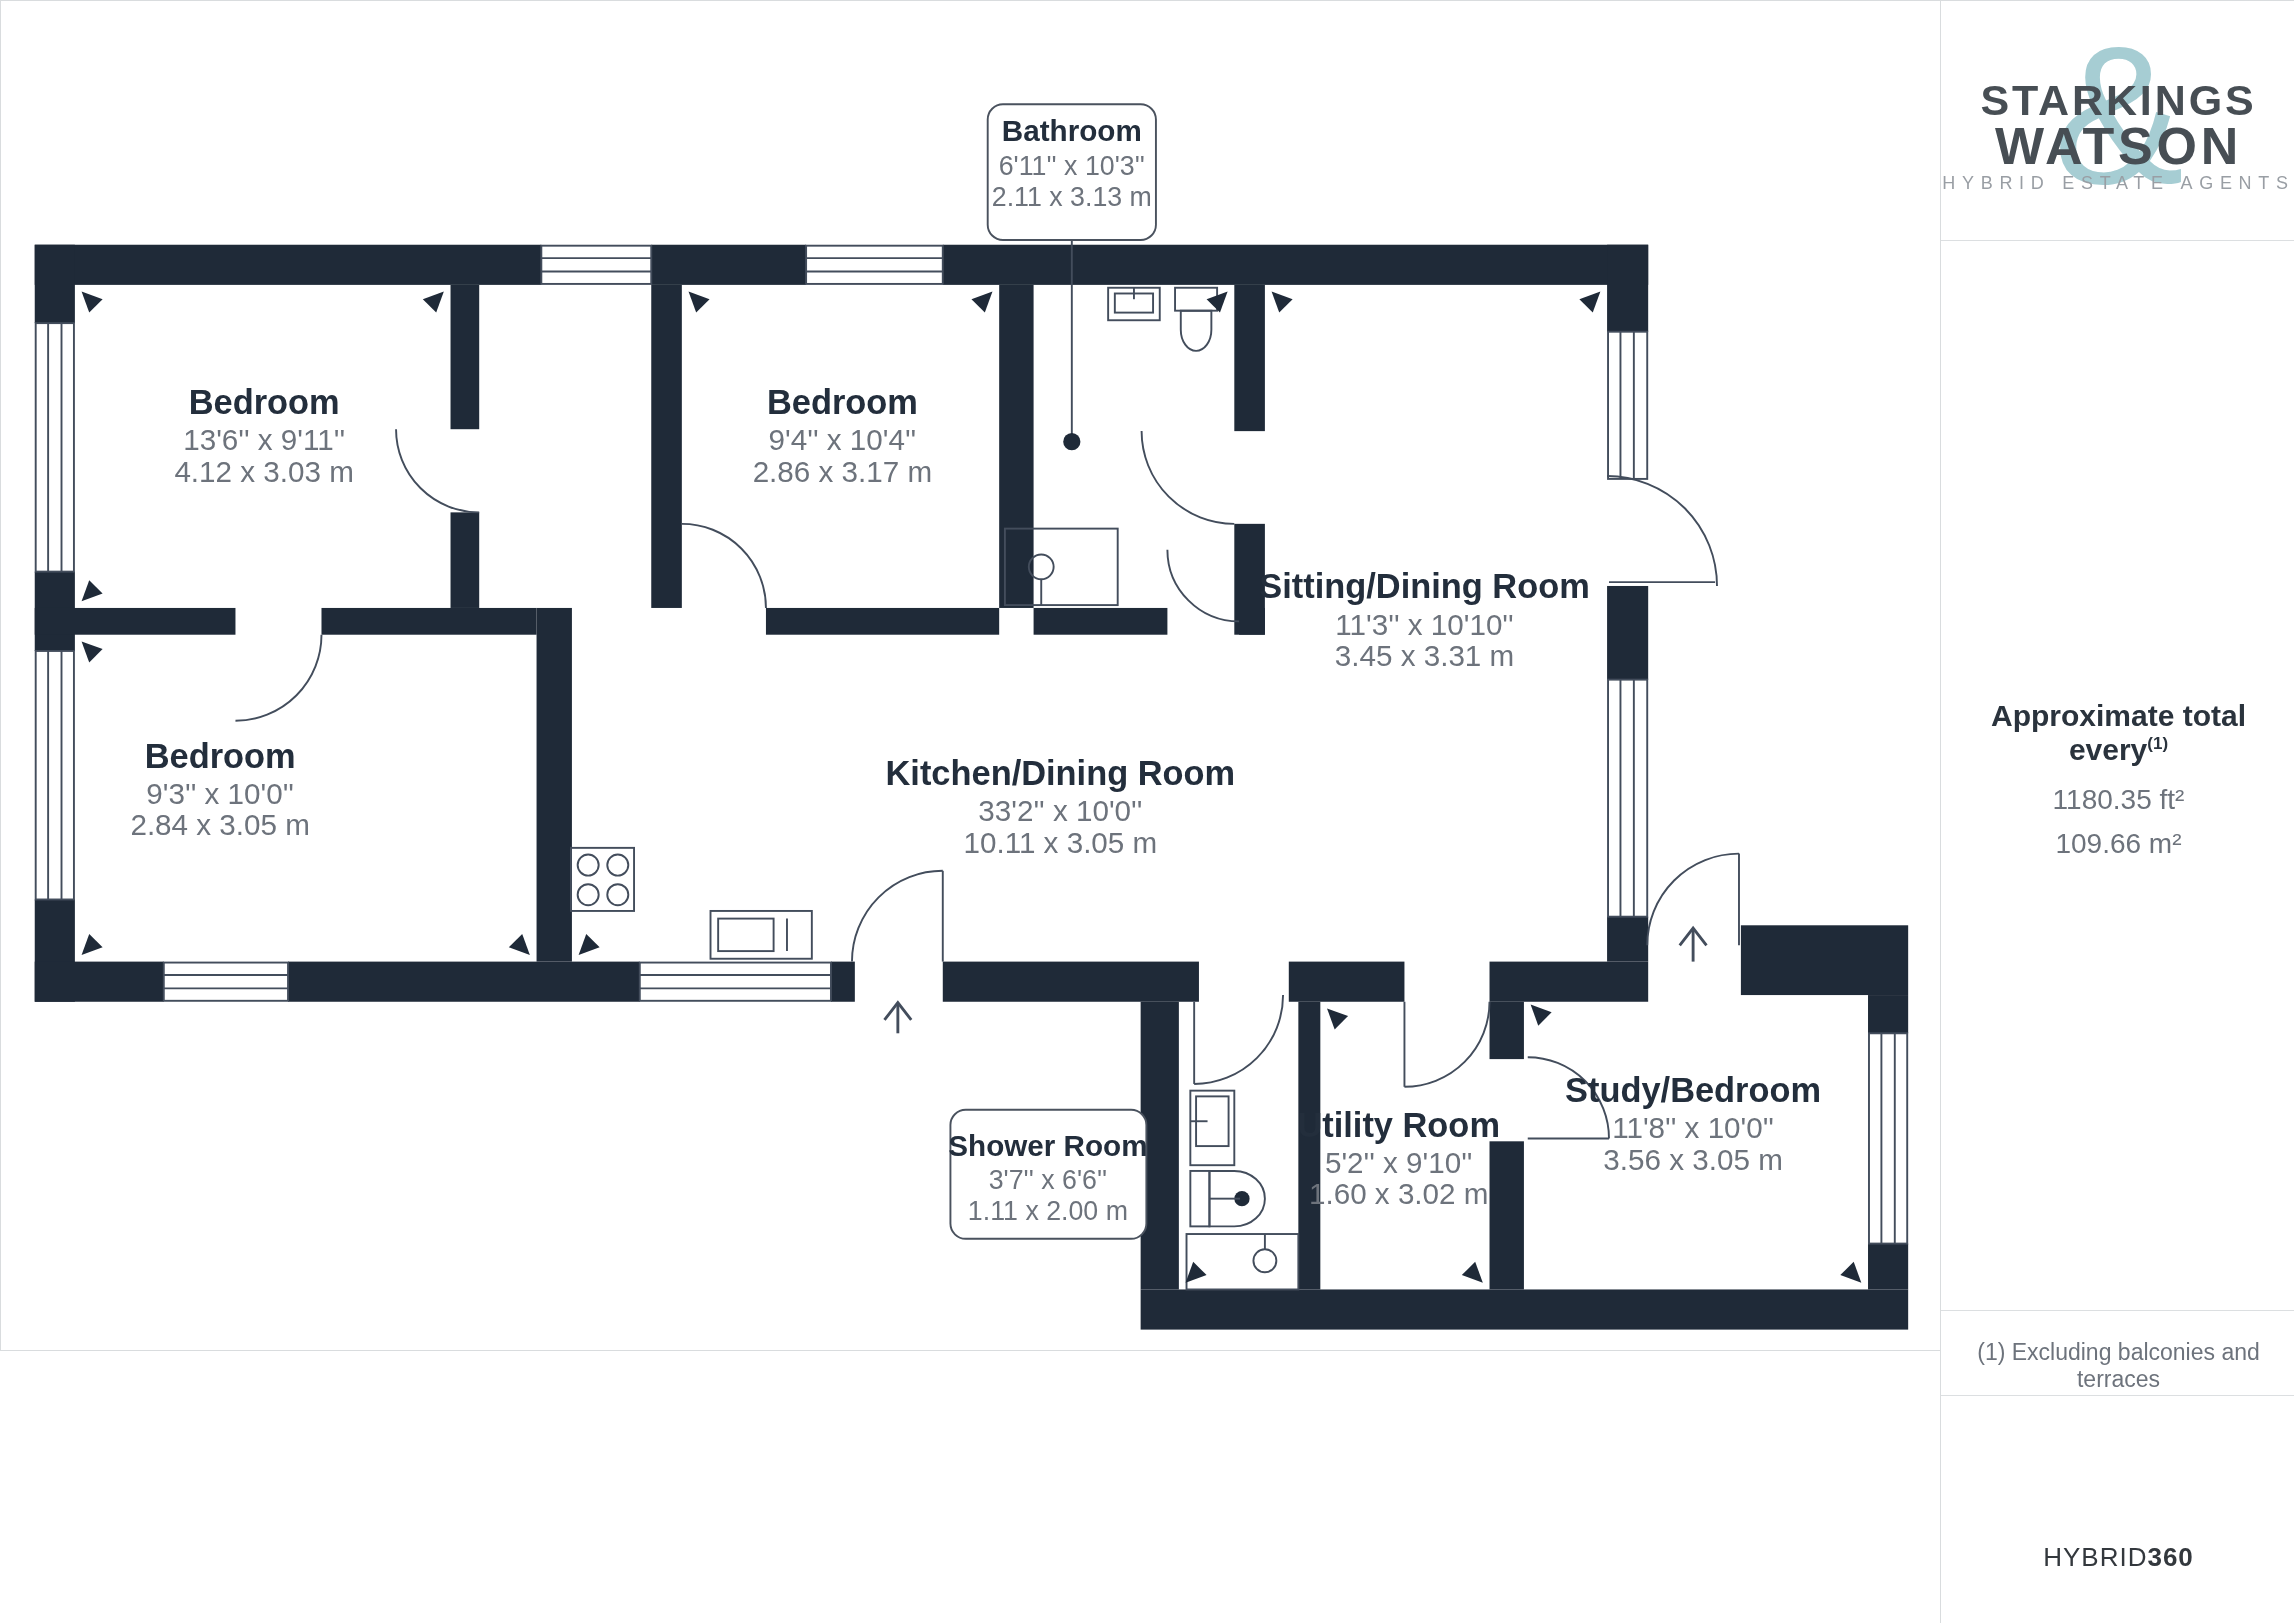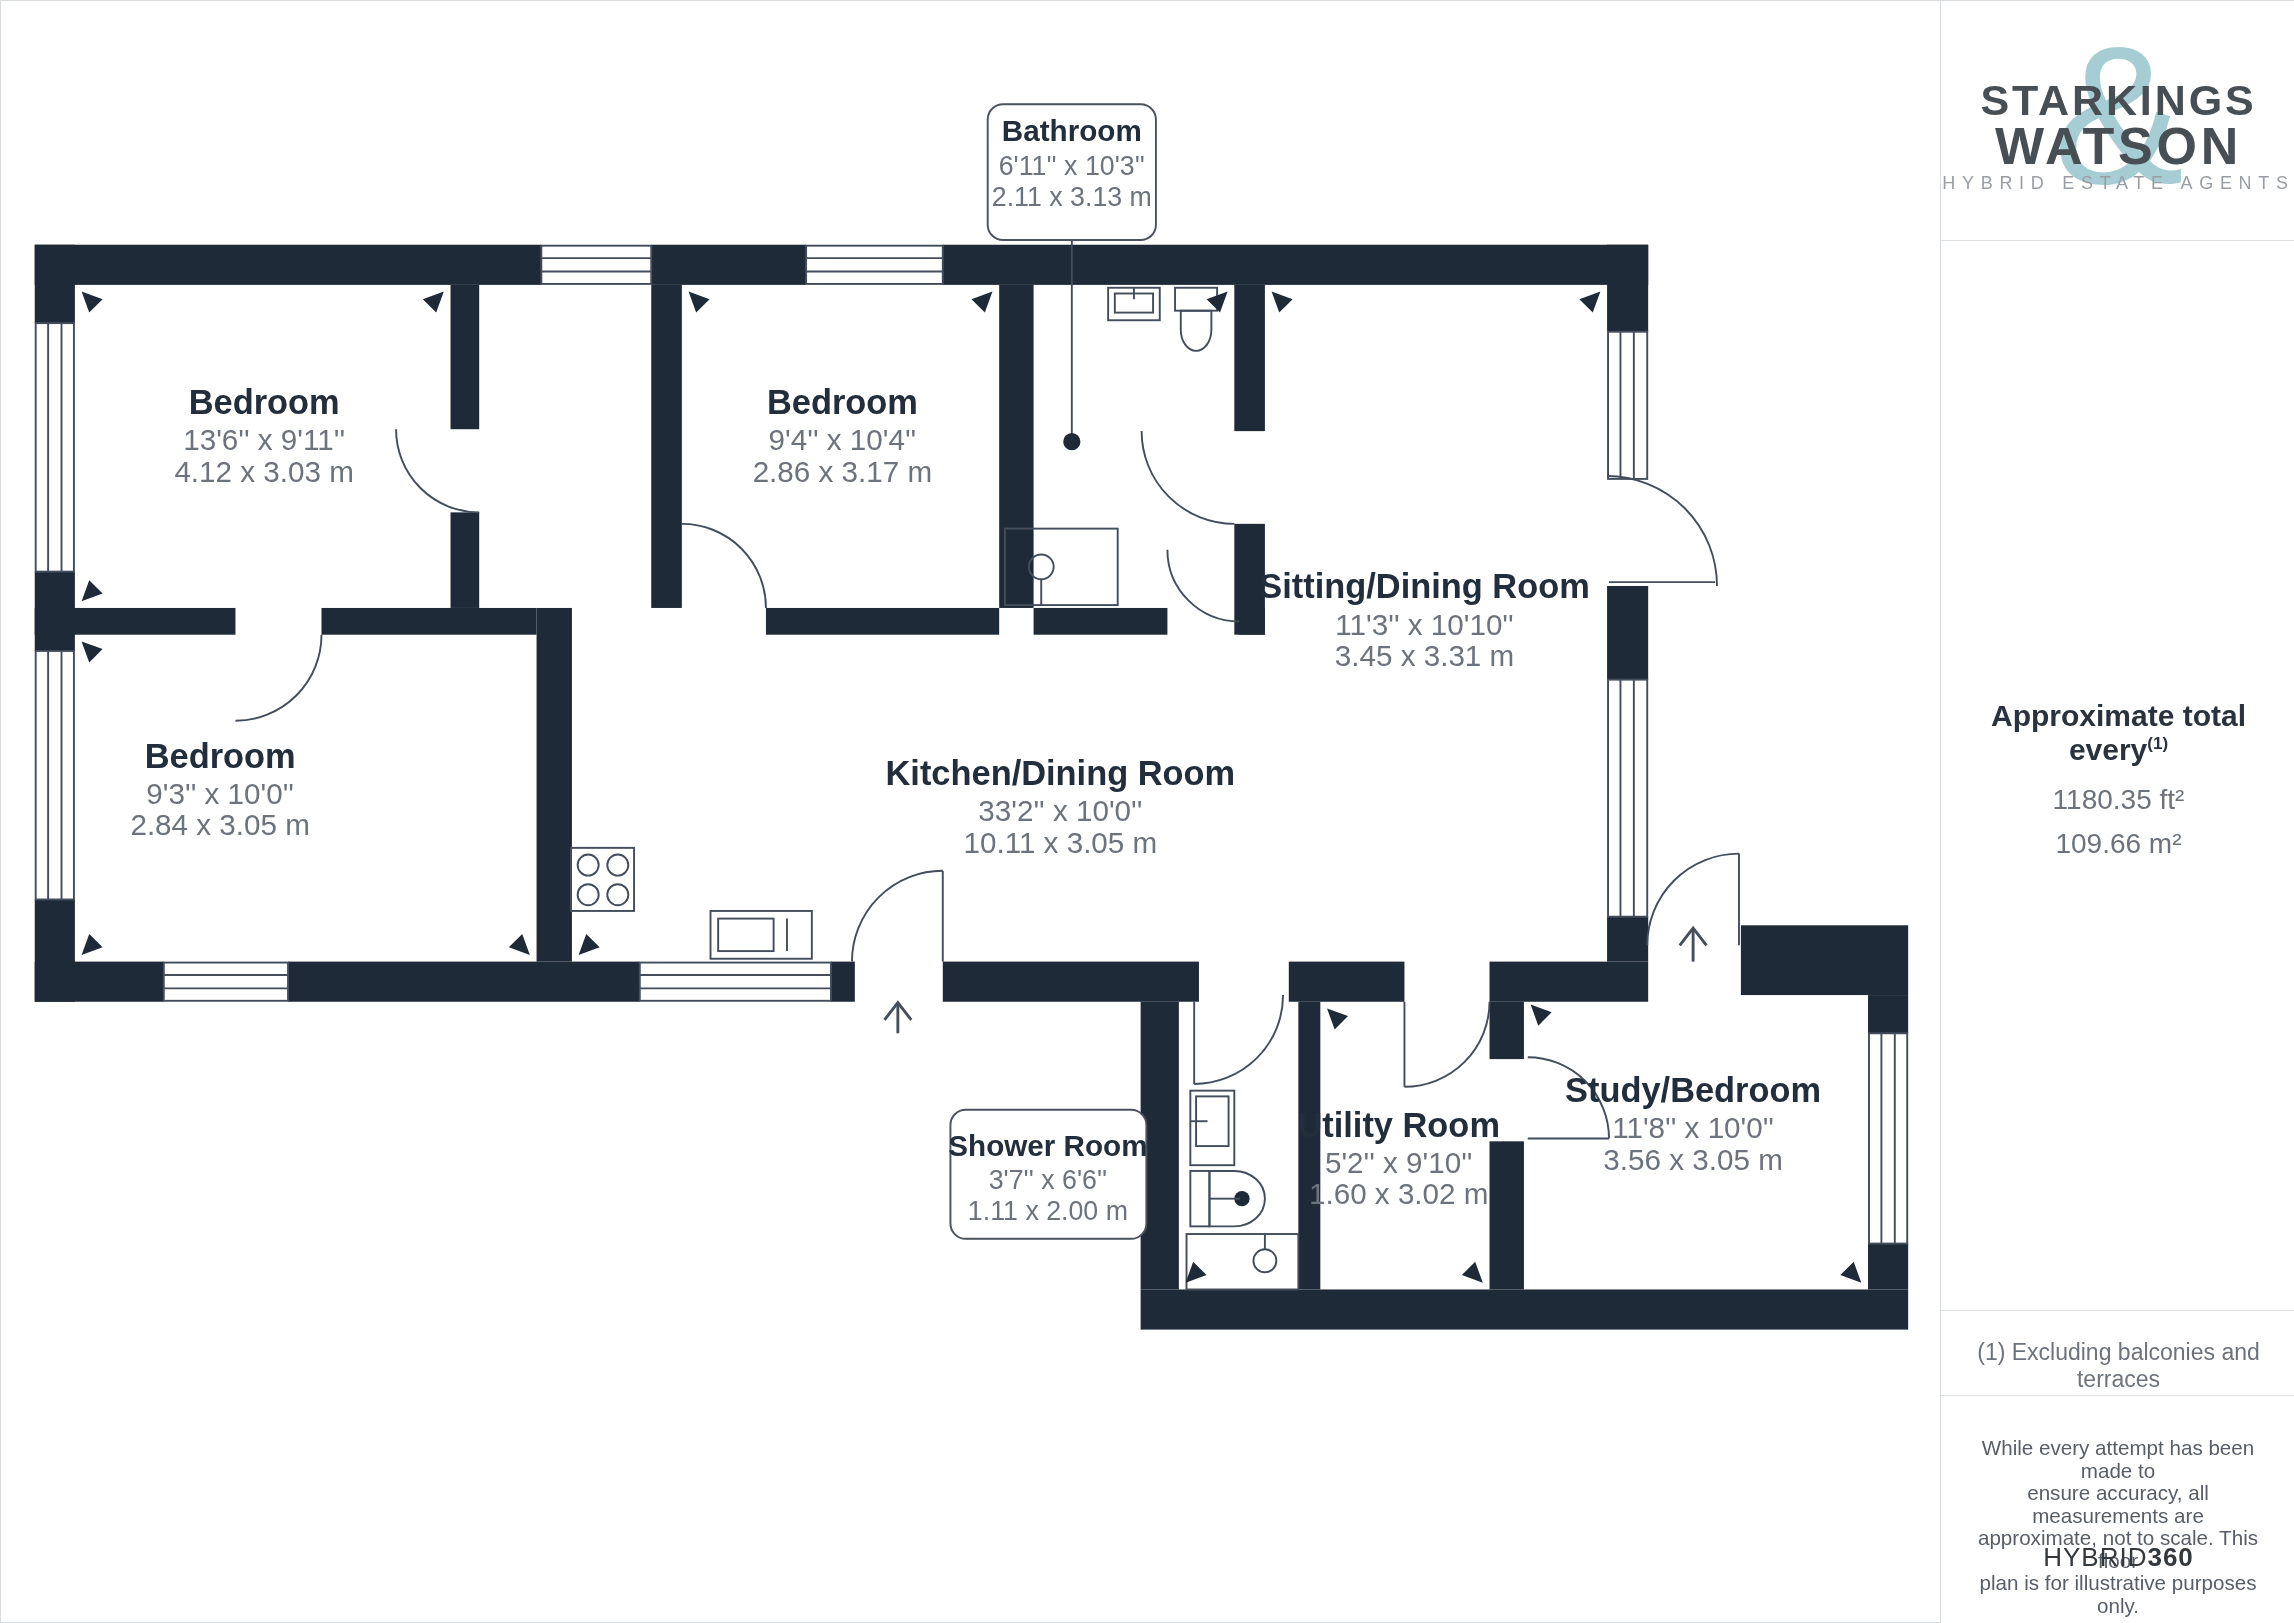--- a/index.html
+++ b/index.html
@@ -1,17 +1,17 @@
 <!DOCTYPE html>
 <html><head>
 <meta charset="utf-8">
 <style>
   html,body{margin:0;padding:0;background:#fff;}
   body{width:2294px;height:1623px;overflow:hidden;font-family:"Liberation Sans",sans-serif;}
-  #canvas{position:relative;width:2294px;height:1623px;background:#fff;box-sizing:border-box;border:1px solid #d9dcde;}
+  #canvas{position:relative;width:2294px;height:1351px;background:#fff;box-sizing:border-box;border:1px solid #d9dcde;}
   
   #plan{position:absolute;left:0;top:0;}
   .room-title{font-family:"Liberation Sans",sans-serif;font-size:36px;font-weight:700;fill:#232e3c;}
   .room-dims{font-family:"Liberation Sans",sans-serif;font-size:31px;font-weight:400;fill:#6d737c;}
   .callout-title{font-family:"Liberation Sans",sans-serif;font-size:31px;font-weight:700;fill:#232e3c;}
   .callout-dims{font-family:"Liberation Sans",sans-serif;font-size:28px;font-weight:400;fill:#6d737c;}
   
   #sidebar{position:absolute;left:1939px;top:0;width:355px;height:1623px;background:#fff;border-left:1px solid #d9dcde;}
   .sb-divider{position:absolute;left:0;width:100%;height:0;border-top:1px solid #dcdfe1;}
   .logo-wrap{position:absolute;left:0;top:0;width:100%;height:239px;}
@@ -341,23 +341,17 @@
       <div class="area-ft">1180.35 ft²</div>
       <div class="area-m">109.66 m²</div>
     </div>
 
     <div class="sb-divider" style="top:1309px"></div>
 
     <div class="footnote">(1) Excluding balconies and terraces</div>
 
     <div class="sb-divider" style="top:1394px"></div>
 
-    <div class="disclaimer">
-      <div>While every attempt has been made to</div>
-      <div>ensure accuracy, all measurements are</div>
-      <div>approximate, not to scale. This floor</div>
-      <div>plan is for illustrative purposes only.</div>
-    </div>
 
     <div class="provider"><span>HYBRID</span><b>360</b></div>
   </div>
 </div>
 
 
 </body></html>

